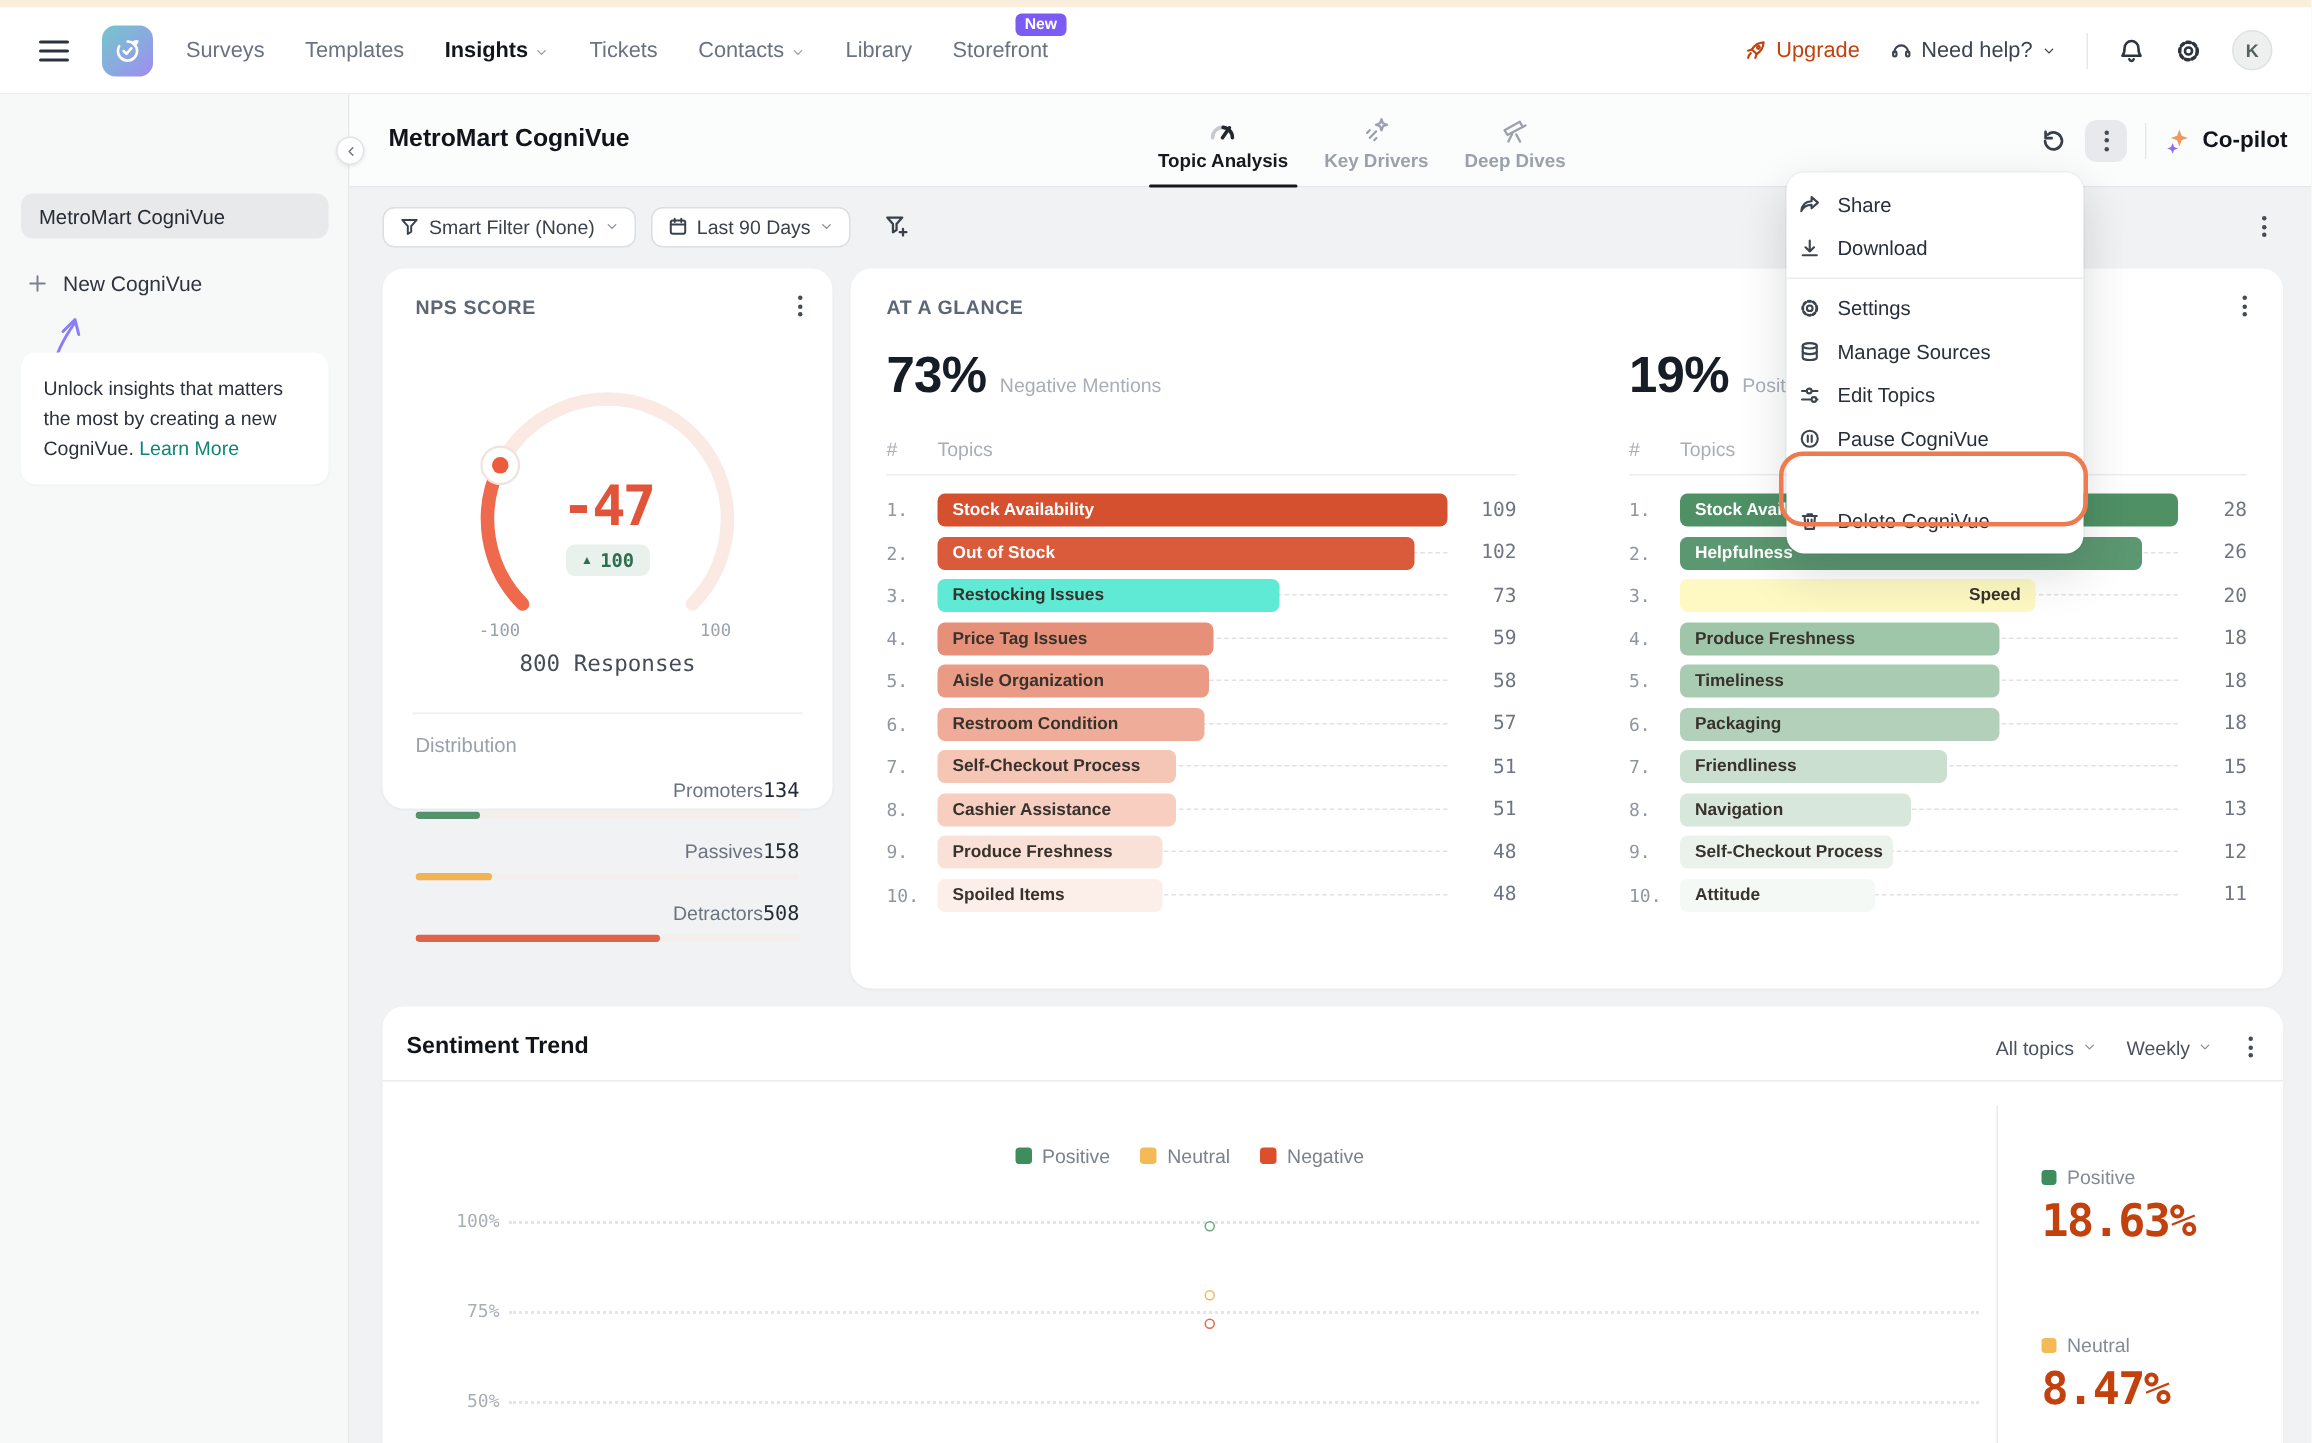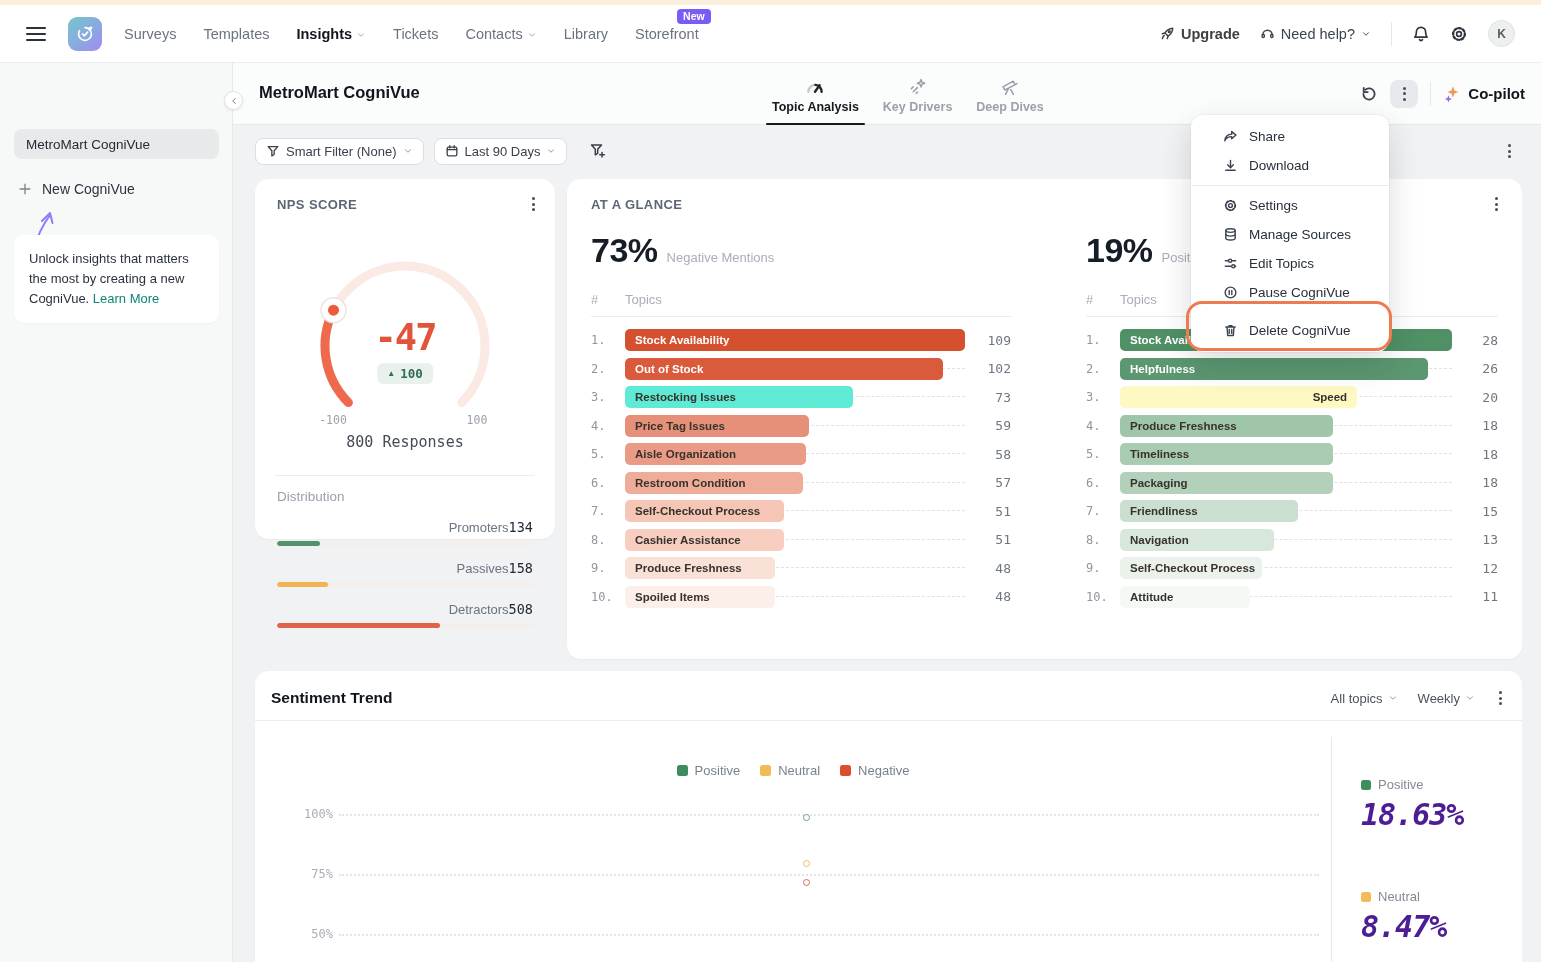--- a/index.html
+++ b/index.html
@@ -14,21 +14,21 @@
   .topbar { position:absolute; left:0; top:5px; right:0; height:57px; background:#fff; display:flex; align-items:center; padding:0 26px; }
   .burger { display:flex; flex-direction:column; gap:4px; width:20px; margin-right:22px; cursor:pointer; }
   .burger span{ height:2px; background:#2b323c; border-radius:2px; }
   .logo { width:34px; height:34px; border-radius:9px; background:linear-gradient(135deg,#74c6cc 0%,#8aa9e0 55%,#a18bf2 100%); display:flex; align-items:center; justify-content:center; margin-right:22px; }
   .nav { display:flex; align-items:center; gap:27px; }
   .nav-item { position:relative; display:flex; align-items:center; gap:4px; font-size:14.5px; font-weight:500; color:#6b7280; cursor:pointer; }
   .nav-item.active { color:#12161c; font-weight:700; }
   .nav-item .caret { color:#9aa1ab; margin-top:2px; }
   .badge-new { position:absolute; top:-17px; right:-12px; background:#7a5cf5; color:#fff; font-size:10.5px; font-weight:600; padding:1.5px 6px; border-radius:4px; }
   .tb-right { margin-left:auto; display:flex; align-items:center; gap:20px; }
-  .upgrade { display:flex; align-items:center; gap:6px; color:#404040; font-weight:700; font-size:14.5px; cursor:pointer; }
+  .upgrade { display:flex; align-items:center; gap:6px; color:#c2410c; font-weight:400; font-size:14.5px; cursor:pointer; }
   .needhelp { display:flex; align-items:center; gap:6px; color:#3c4450; font-size:14.5px; cursor:pointer; }
   .vdiv { width:1px; height:24px; background:#e6e7e9; }
   .tb-icon { color:#2e353f; cursor:pointer; }
   .avatar { width:27px; height:27px; border-radius:50%; background:#eef0f0; border:1px solid #dfe2e2; color:#55625f; font-size:12px; font-weight:700; display:flex; align-items:center; justify-content:center; cursor:pointer; }
 
   
   .shell { position:absolute; left:0; top:62px; right:0; bottom:0; display:flex; border-top:1px solid #ededee; }
   .sidebar { width:233px; background:#f7f8f8; border-right:1px solid #e7e8e9; position:relative; flex:none; }
   .search { position:absolute; left:14px; top:22px; width:205px; height:30px; background:#eeefef; border-radius:8px; display:flex; align-items:center; gap:7px; padding:0 10px; color:#9aa1ab; }
   .search input { border:none; outline:none; background:transparent; font-size:13px; color:#3c4450; width:100%; font-family:inherit; }
@@ -116,29 +116,29 @@
   .s-div { position:absolute; left:0; right:0; top:49px; border-top:1px solid #ececee; }
   .legend { position:absolute; left:0; width:1076px; top:92px; display:flex; justify-content:center; gap:20px; }
   .leg-item { display:flex; align-items:center; gap:7px; font-size:13px; color:#7a828c; }
   .sq { width:11px; height:11px; border-radius:2.5px; }
   .tick { position:absolute; left:30px; width:48px; text-align:right; font-size:12px; color:#a8aeb7; }
   .gline { position:absolute; left:84px; width:980px; border-top:2px dotted #e5e5e7; }
   .dotp { position:absolute; width:7px; height:7px; border-radius:50%; background:#fff; border:1.7px solid; }
   .s-vdiv { position:absolute; left:1076px; top:66px; bottom:0; width:1px; background:#e8e9ea; }
   .s-stat { position:absolute; left:1106px; }
   .s-stat .slab { display:flex; align-items:center; gap:7px; font-size:13px; color:#848b95; }
-  .s-stat .sval { font-size:30px; font-weight:700; color:#4c1d95; letter-spacing:-1px; margin-top:5px;font-style:italic; }
+  .s-stat .sval { font-size:30px; font-weight:700; color:#c2410c; letter-spacing:-1px; margin-top:5px; }
   .sq10 { width:10px; height:10px; border-radius:2.5px; }
 
   
   .menu { position:absolute; left:1191px; top:115px; width:198px; background:#fff; border-radius:12px; box-shadow:0 12px 32px rgba(25,30,40,.16), 0 0 0 1px rgba(0,0,0,.03); padding:7px 0; z-index:60; }
-  .menu-item { display:flex; align-items:center; gap:11px; height:29px; padding:0 32px; font-size:13.5px; color:#272f3a; cursor:pointer; }
+  .menu-item { display:flex; align-items:center; gap:11px; height:29px; padding:0 8px; font-size:13.5px; color:#272f3a; cursor:pointer; }
   .menu-item .mi { color:#3c4450; flex:none; }
   .menu-sep { height:1px; background:#ececee; margin:5px 0; }
-  .menu-item.delete { margin-top:9px; }
+  .menu-item.delete { margin-top:26px; }
   .hl-ring { position:absolute; left:1186px; top:301px; width:206px; height:50px; border:3.5px solid #ee7a4f; border-radius:16px; z-index:70; pointer-events:none; }
 </style>
 </head>
 <body>
 
 <div class="top-strip"></div>
 
 <div class="topbar">
   <div class="burger">
       <span></span>

